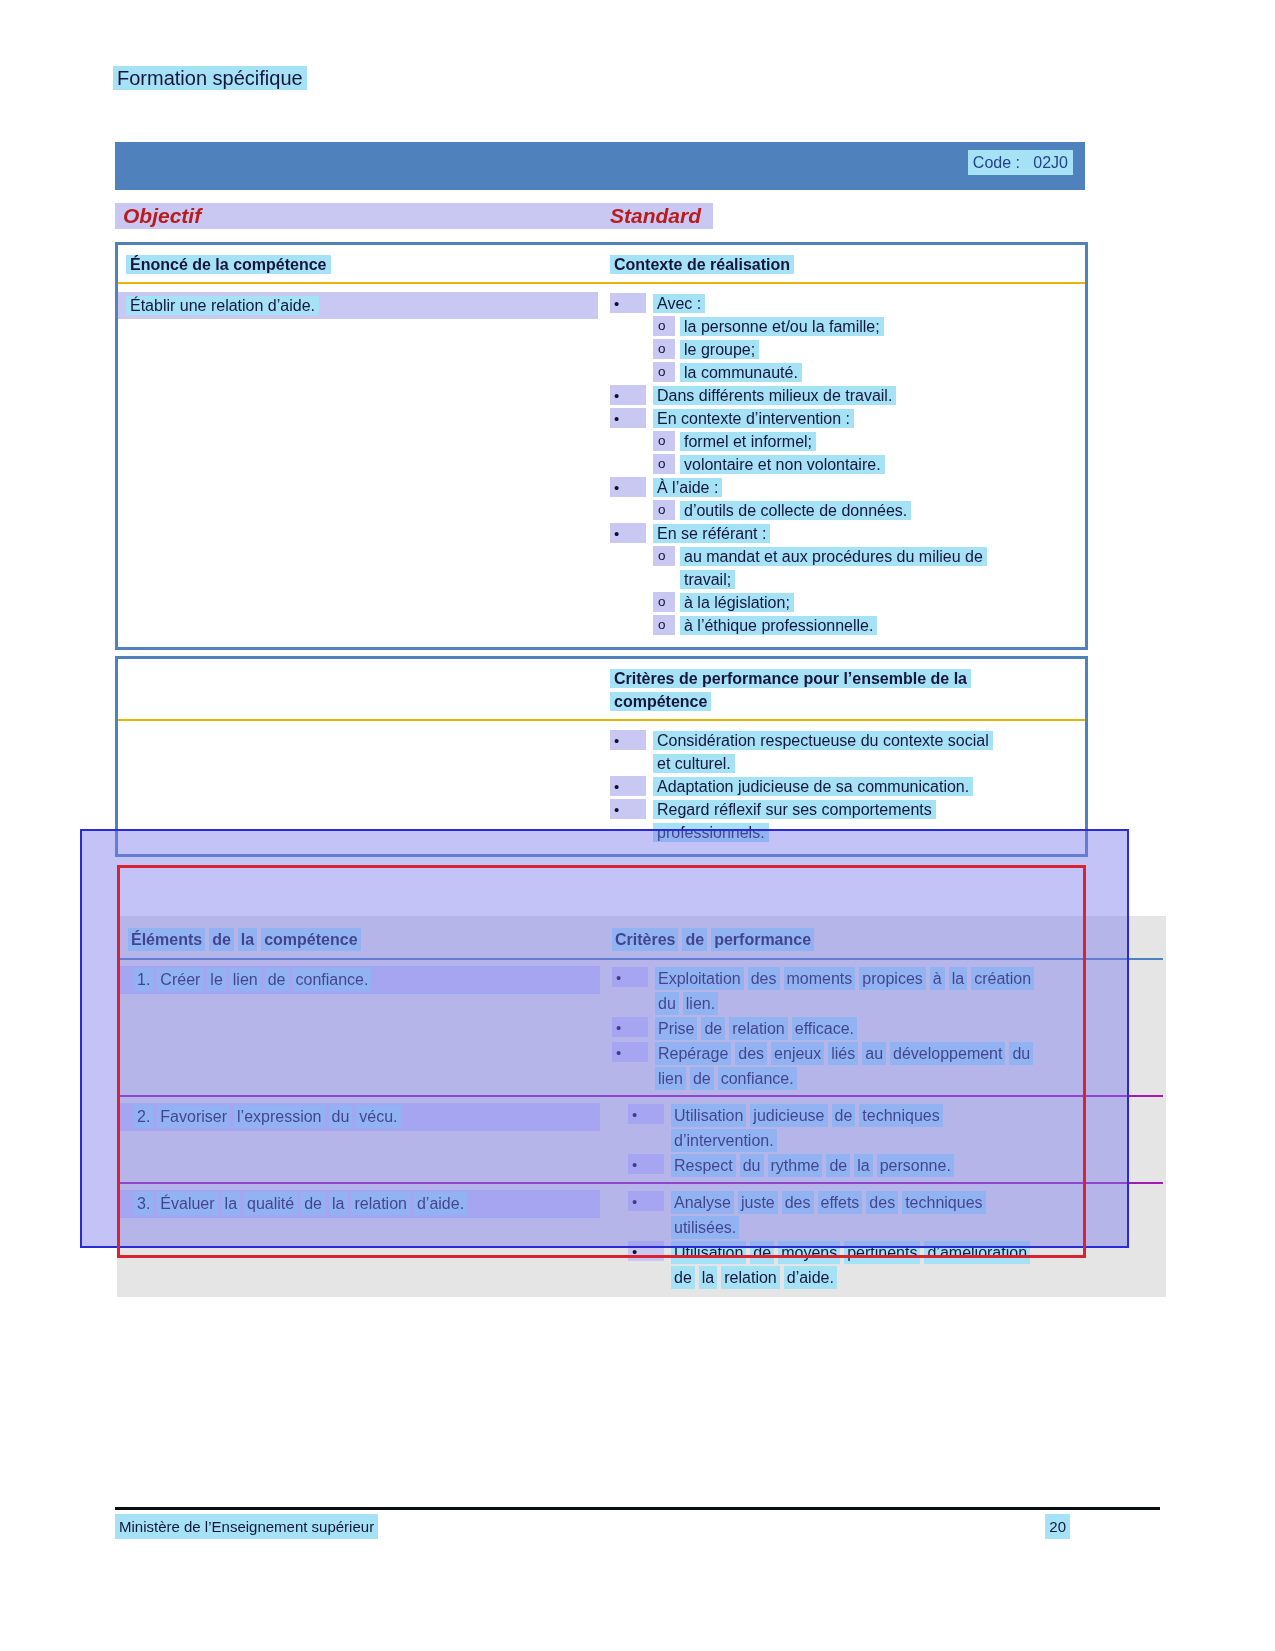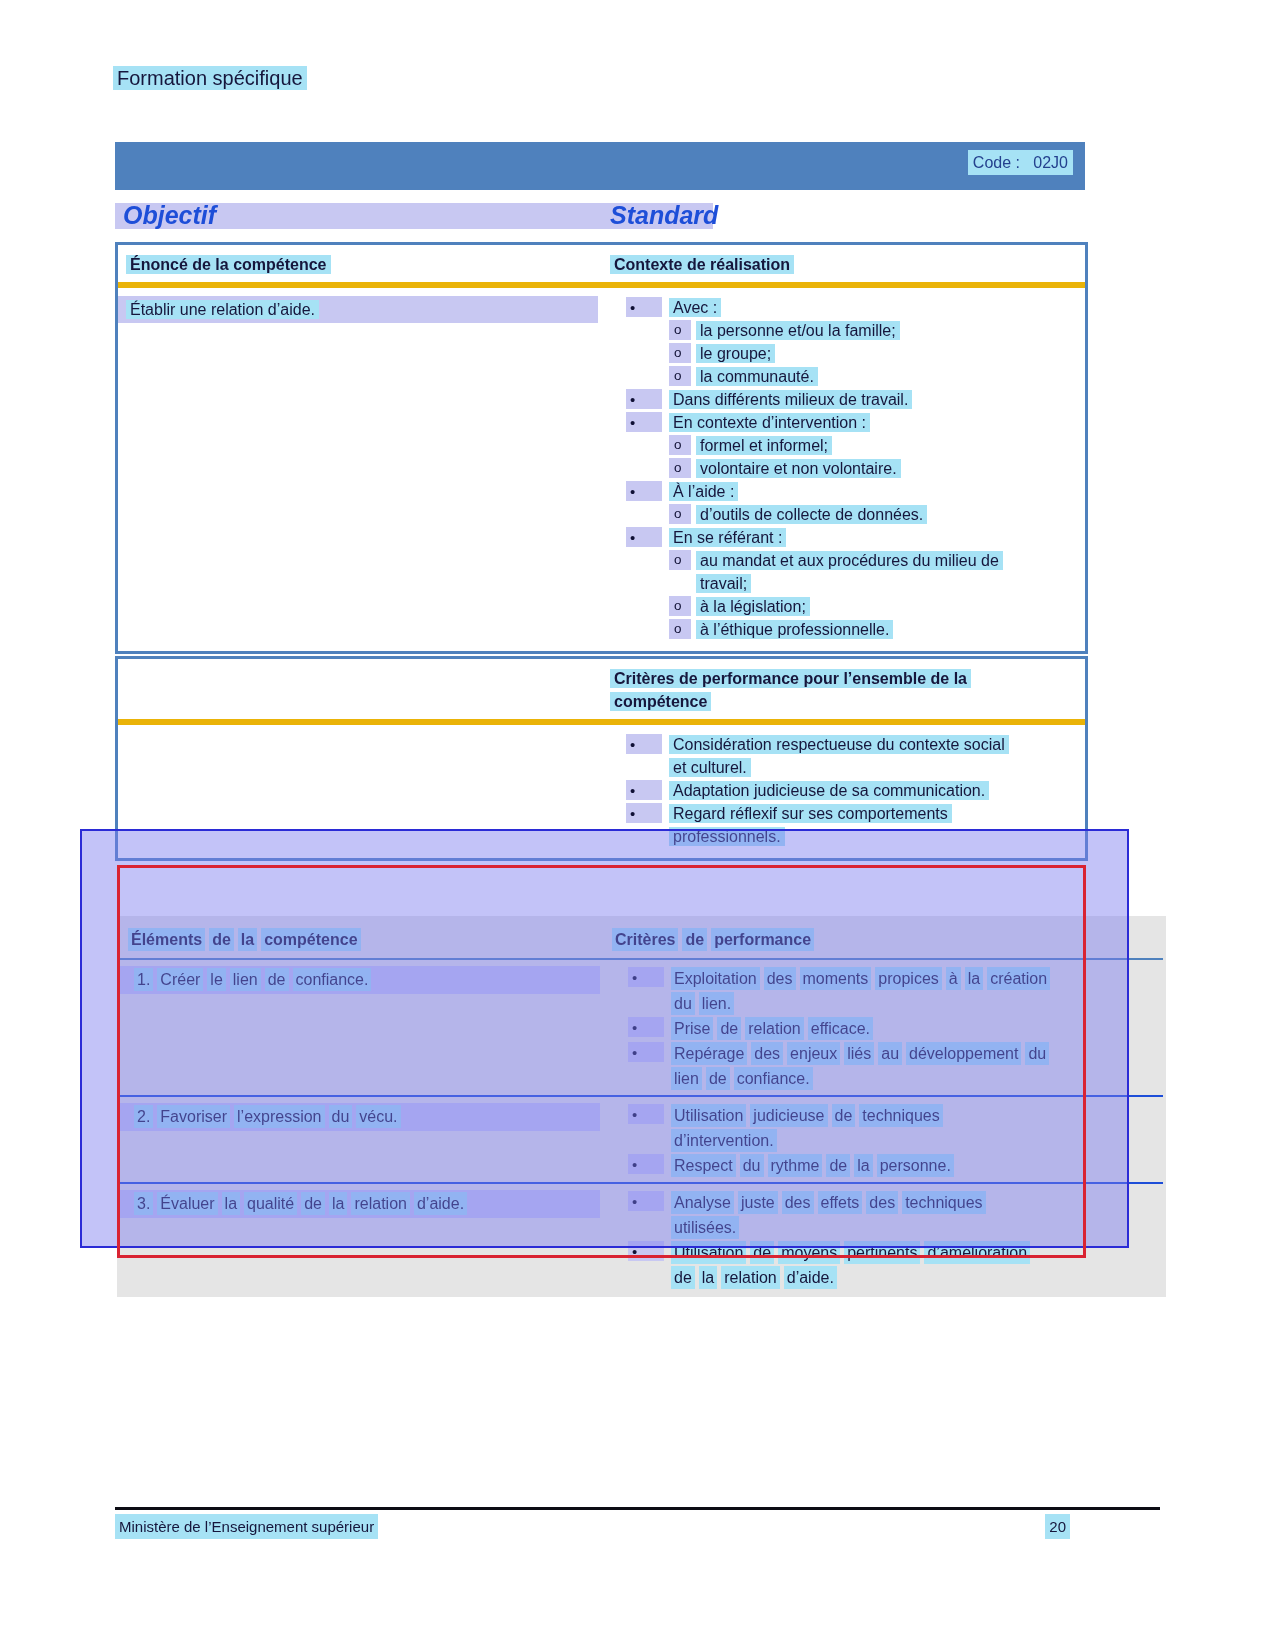--- a/index.html
+++ b/index.html
@@ -24,53 +24,53 @@
   
   .banner { left:115px; top:142px; width:970px; height:48px; background:#4f81bd; }
   .banner .code {
     position:absolute; right:12px; top:8px; font-size:16px; color:#24418e;
     white-space:pre; background:#a6e2f5; padding:1px 5px;
   }
 
   
   .obj-row { left:115px; top:203px; width:598px; height:26px; background:#c8c8f2; }
   .obj-row span {
-    font-weight:bold; font-style:italic; font-size:25px; color:#1d4ed8;
+    font-weight:bold; font-style:italic; font-size:21px; color:#b91c1c;
     position:absolute; top:1px;
   }
   .obj-row .obj { left:8px; }
   .obj-row .std { left:495px; }
 
   
   .tbl { background:#fff; border:3px solid #4f81bd; }
   .t1 { left:115px; top:242px; width:973px; }
   .t2 { left:115px; top:656px; width:973px; }
   .grid { display:grid; grid-template-columns:492px 1fr; }
-  .thead { padding:8px 0 6px; border-bottom:6px solid #eab308; }
+  .thead { padding:8px 0 6px; border-bottom:2px solid #eab308; }
   .tbody { padding:8px 0 10px; }
   .cl { padding-left:8px; }
   .cr { padding-right:10px; }
 
   
   .bar { background:#c8c8f2; width:480px; padding:2px 0 2px 8px; margin-left:-8px; padding-left:16px; }
   .bar .chip-c { margin-left:-8px; }
 
   
-  .li { position:relative; padding-left:43px; min-height:23px;margin-left:16px; }
+  .li { position:relative; padding-left:43px; min-height:23px; }
   .li.l2 { padding-left:70px; }
   .mk1 { position:absolute; left:0; top:1px; width:36px; height:20px; background:#c8c8f2; }
   .mk1::after { content:"\2022"; position:absolute; left:4px; top:-1px; font-size:15px; color:#101035; }
   .mk2 { position:absolute; left:43px; top:1px; width:22px; height:20px; background:#c8c8f2; }
   .mk2::after { content:"o"; position:absolute; left:5px; top:-2px; font-size:13.5px; color:#101035; }
 
   
   .t3 { left:117px; top:916px; width:1049px; border:3px solid transparent; background:#e5e5e5; }
   .t3 .thead { border-bottom:2px solid #4f81bd; }
   .t3 .row { padding:6px 0 4px; }
-  .t3 .row + .row { border-top:2px solid #1d4ed8; }
+  .t3 .row + .row { border-top:2px solid #a21caf;gap:16px; }
   .t3 .r1 { min-height:128px; }
   .t3 .r2 { min-height:77px; }
   .t3 .r3 { min-height:96px; }
   .bar3 { background:#c8c8f2; width:480px; padding:1px 6px 2px 8px; margin-left:-8px; padding-left:14px; }
 
   
   .w { background:#a6e2f5; display:inline-block; padding:0 3px; margin:1px 4px 1px 0; }
 
   
   .overlay {

